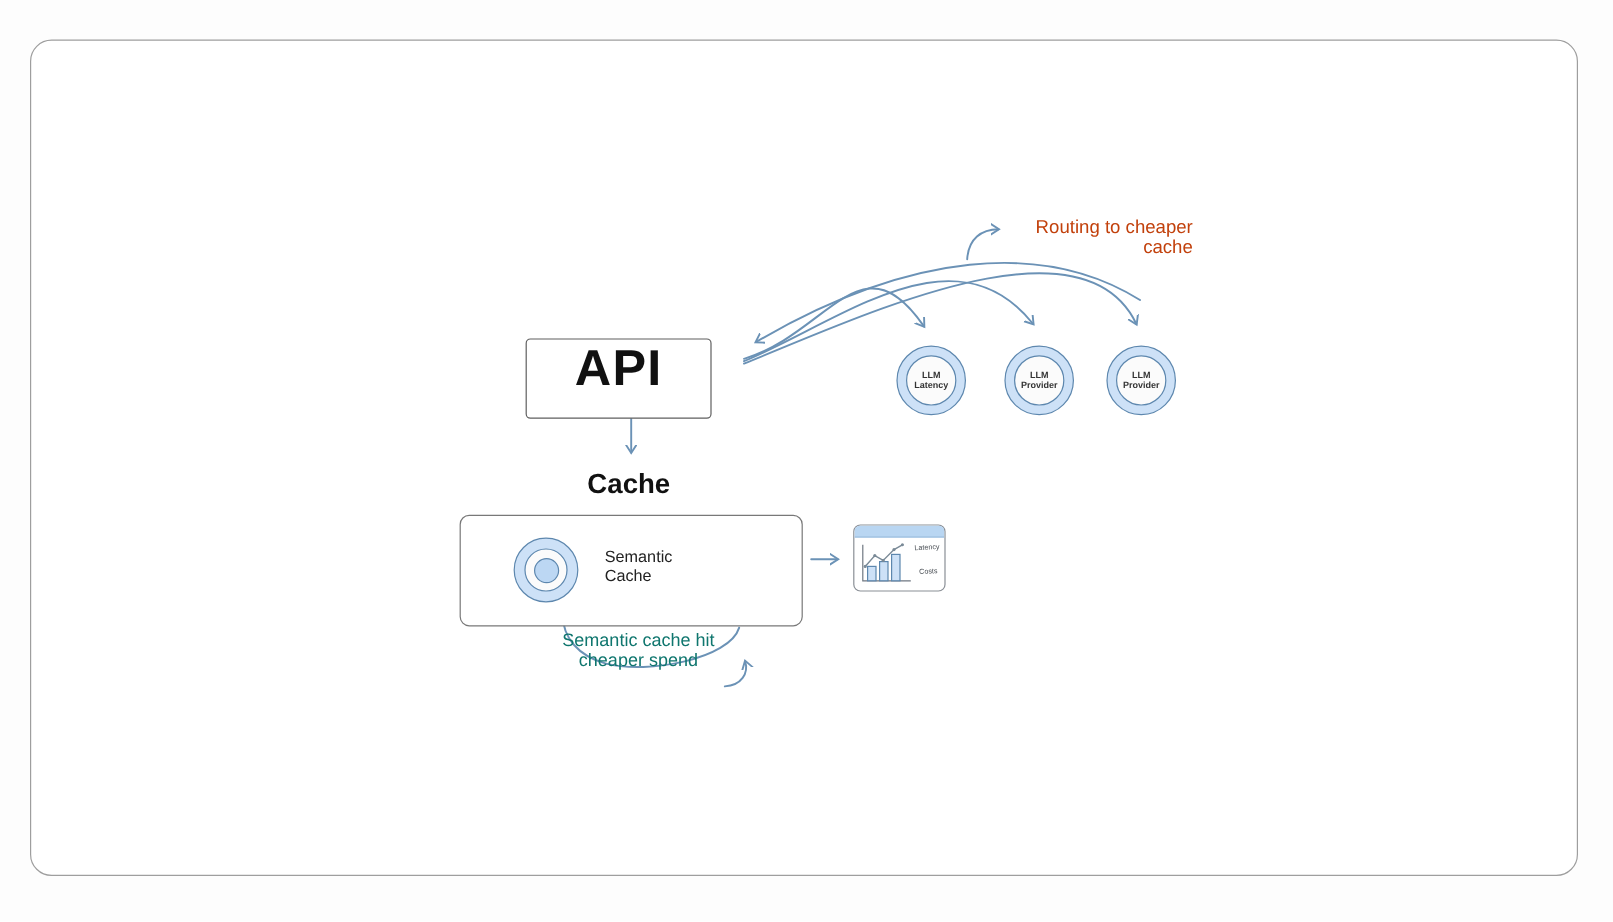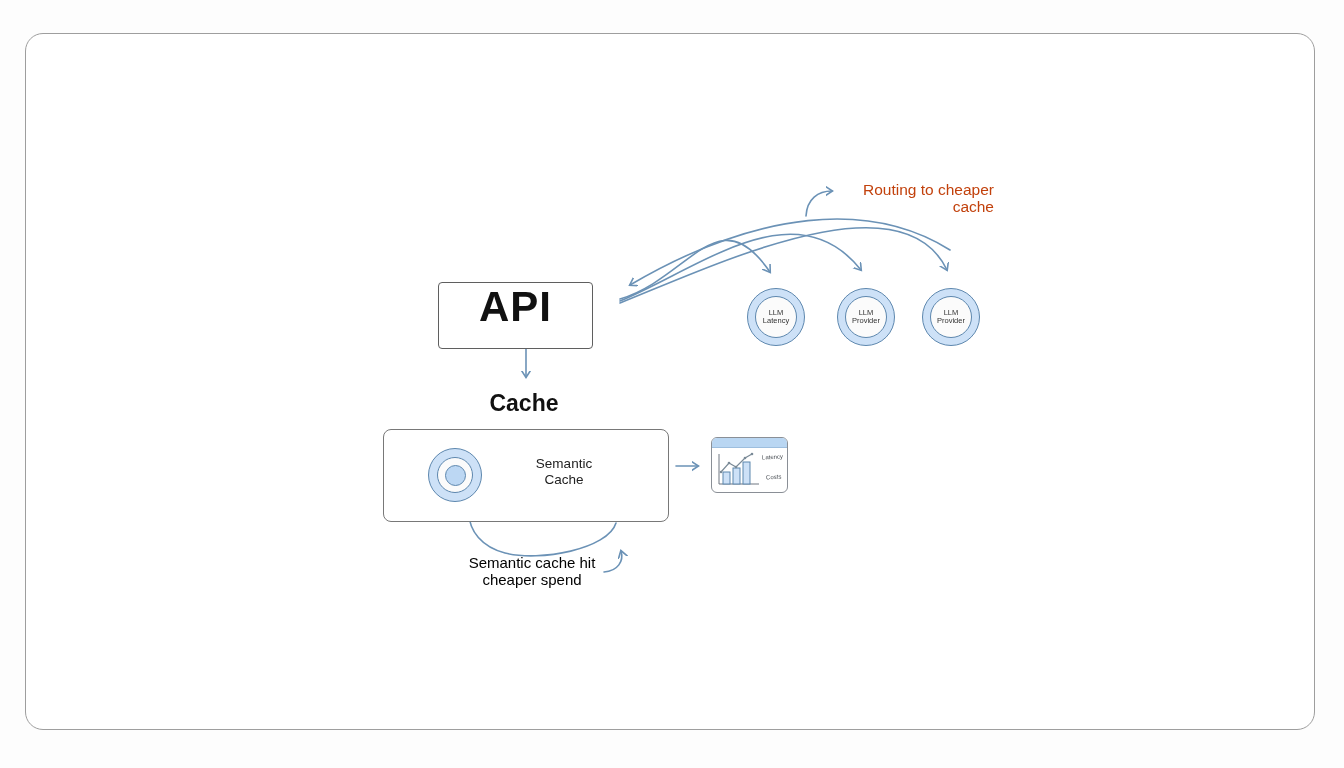--- a/index.html
+++ b/index.html
@@ -41,44 +41,44 @@
   .target .mid{
     width:36px;height:36px;border-radius:50%;background:#fbfbfb;
     border:1.4px solid #5d87ae;display:flex;align-items:center;justify-content:center;
     box-sizing:border-box;
   }
   .target .core{
     width:21px;height:21px;border-radius:50%;background:#bcd7f3;
     border:1.3px solid #5d87ae;box-sizing:border-box;
   }
   .sem-label{
-    position:absolute;left:120px;top:26px;width:120px;text-align:center;
+    position:absolute;left:120px;top:26px;width:120px;text-align:left;
     font-size:13.5px;line-height:15.5px;color:#222;
   }
 
   .provider{
     width:58px;height:58px;border-radius:50%;
     background:#cde1f7;border:1.6px solid #5d87ae;
     display:flex;align-items:center;justify-content:center;
   }
   .provider .inner{
     width:42px;height:42px;border-radius:50%;background:#fbfbfb;
     border:1.3px solid #5d87ae;display:flex;align-items:center;justify-content:center;
     box-sizing:border-box;
   }
-  .provider .txt{font-size:7.5px;font-weight:400;line-height:8.5px;text-align:center;color:#333;}
+  .provider .txt{font-size:7.5px;font-weight:700;line-height:8.5px;text-align:center;color:#333;}
   .p1{left:747px;top:288px;} .p2{left:837px;top:288px;} .p3{left:922px;top:288px;}
 
   .routing-note{
     left:838px;top:181px;width:156px;text-align:right;
     font-size:15.5px;line-height:17px;color:#c2410c;
   }
   .cachehit-note{
-    left:452px;top:554px;width:160px;text-align:center;
-    font-size:15px;line-height:17px;color:#000000;
+    left:452px;top:525px;width:160px;text-align:center;
+    font-size:15px;line-height:17px;color:#0f766e;
   }
 
   .metrics-card{
     left:711px;top:437px;width:77px;height:56px;
     background:#ffffff;border:1.3px solid #8a8f96;border-radius:6px;
     overflow:hidden;
   }
   .metrics-header{
     position:absolute;left:0;top:0;right:0;height:9px;
     background:#b9d6f2;border-bottom:1px solid #9dbede;

